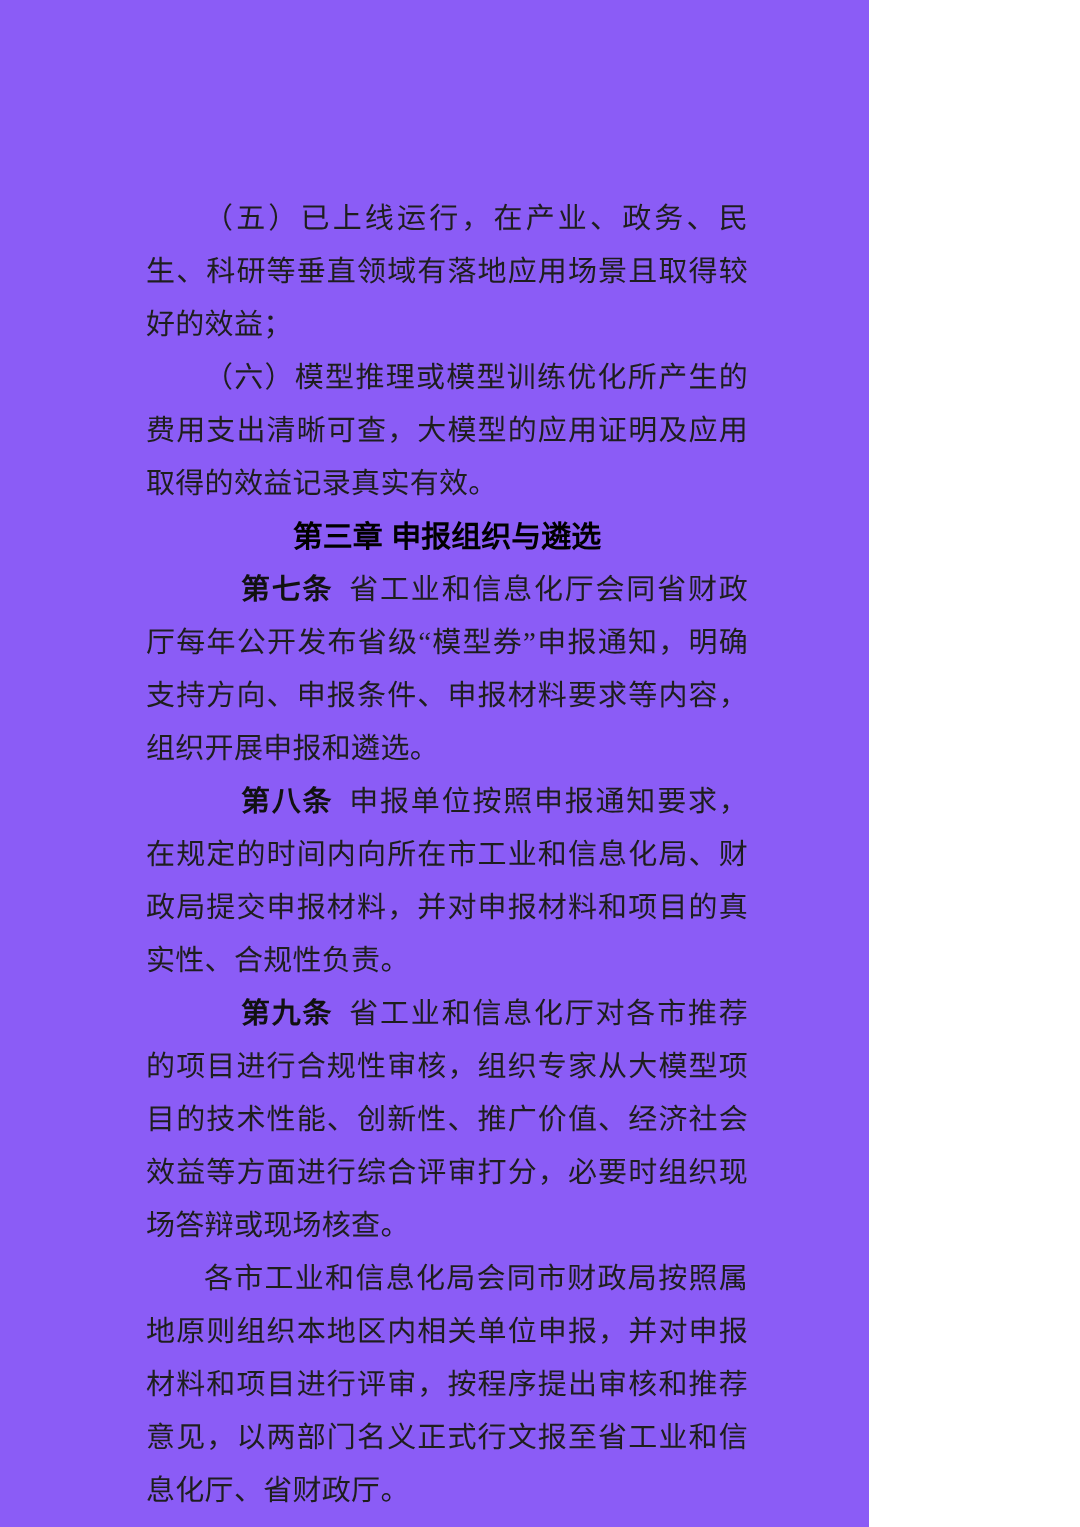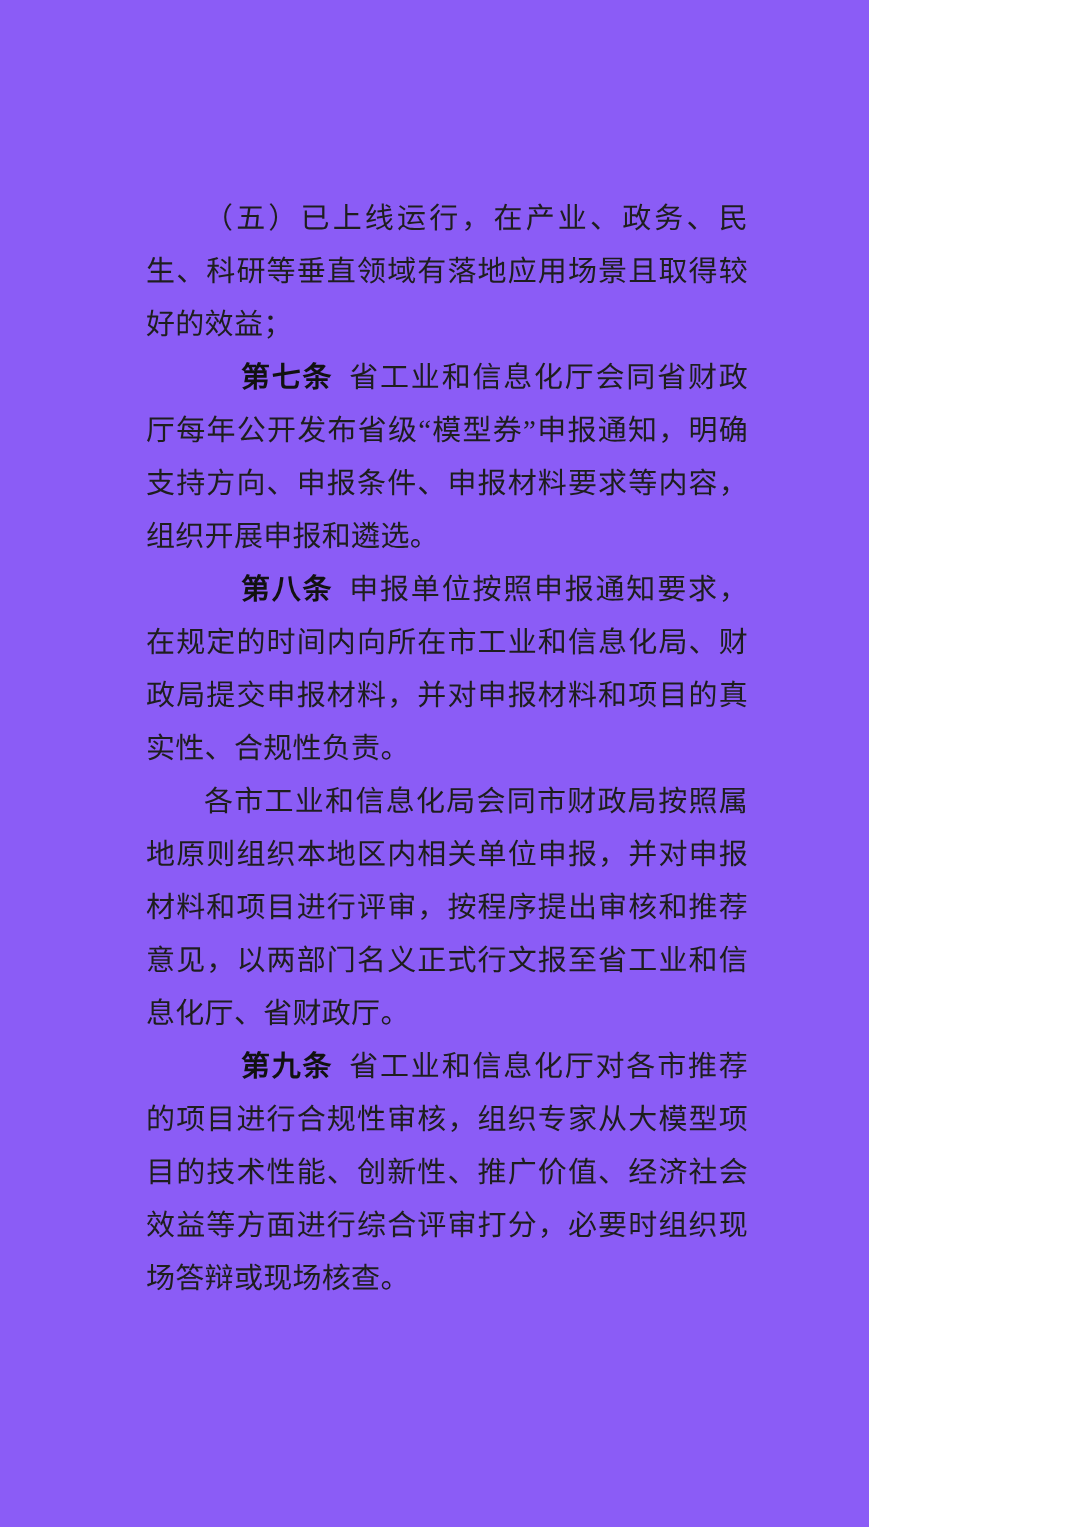--- a/index.html
+++ b/index.html
@@ -45,24 +45,26 @@
     color: #000000;
   }
 </style>
 </head>
 <body>
 
 <div class="page">
 
   <p class="para"><span class="ptext">（五）已上线运行，在产业、政务、民生、科研等垂直领域有落地应用场景且取得较好的效益；</span></p>
 
+  <p class="para"><span class="ptext">（六）模型推理或模型训练优化所产生的费用支出清晰可查，大模型的应用证明及应用取得的效益记录真实有效。</span></p>
 
+  <h2 class="chapter">第三章 申报组织与遴选</h2>
 
   <p class="para"><b class="clause">第七条</b><span class="ptext">省工业和信息化厅会同省财政厅每年公开发布省级“模型券”申报通知，明确支持方向、申报条件、申报材料要求等内容，组织开展申报和遴选。</span></p>
 
   <p class="para"><b class="clause">第八条</b><span class="ptext">申报单位按照申报通知要求，在规定的时间内向所在市工业和信息化局、财政局提交申报材料，并对申报材料和项目的真实性、合规性负责。</span></p>
 
+  <p class="para"><b class="clause">第九条</b><span class="ptext">省工业和信息化厅对各市推荐的项目进行合规性审核，组织专家从大模型项目的技术性能、创新性、推广价值、经济社会效益等方面进行综合评审打分，必要时组织现场答辩或现场核查。</span></p>
+
   <p class="para"><span class="ptext">各市工业和信息化局会同市财政局按照属地原则组织本地区内相关单位申报，并对申报材料和项目进行评审，按程序提出审核和推荐意见，以两部门名义正式行文报至省工业和信息化厅、省财政厅。</span></p>
-
-  <p class="para"><b class="clause">第九条</b><span class="ptext">省工业和信息化厅对各市推荐的项目进行合规性审核，组织专家从大模型项目的技术性能、创新性、推广价值、经济社会效益等方面进行综合评审打分，必要时组织现场答辩或现场核查。</span></p>
 
 
 </div>
 
 </body></html>

